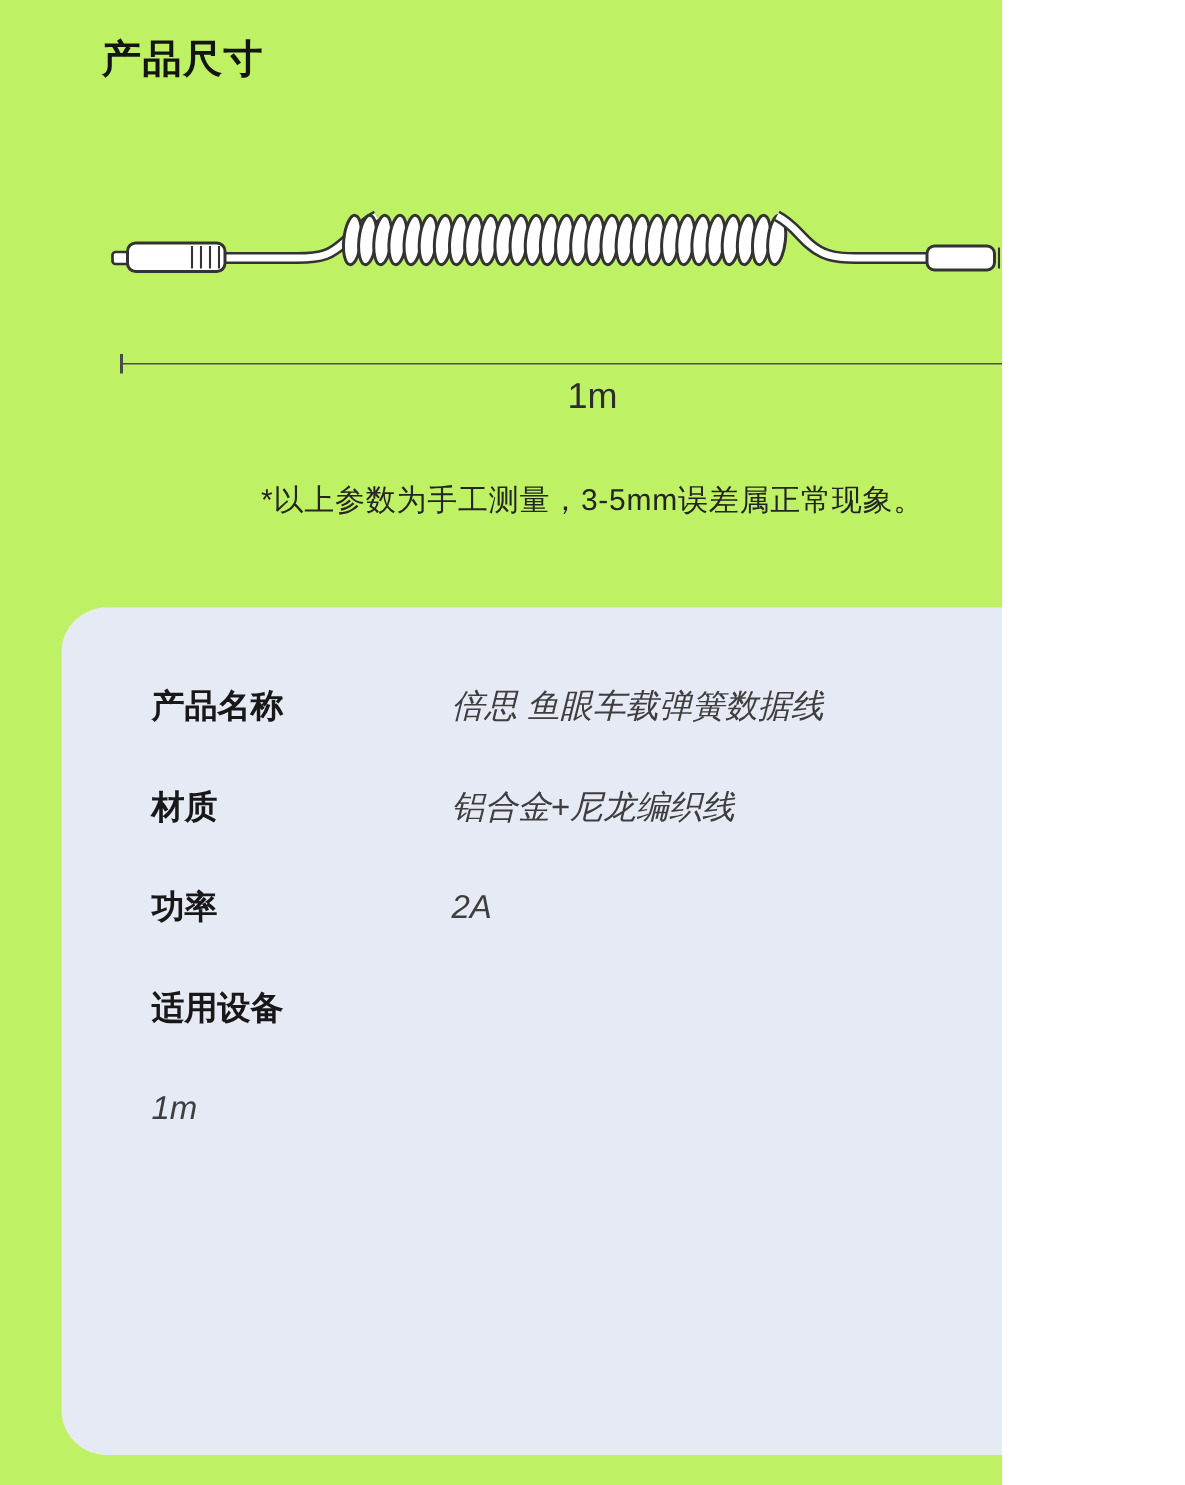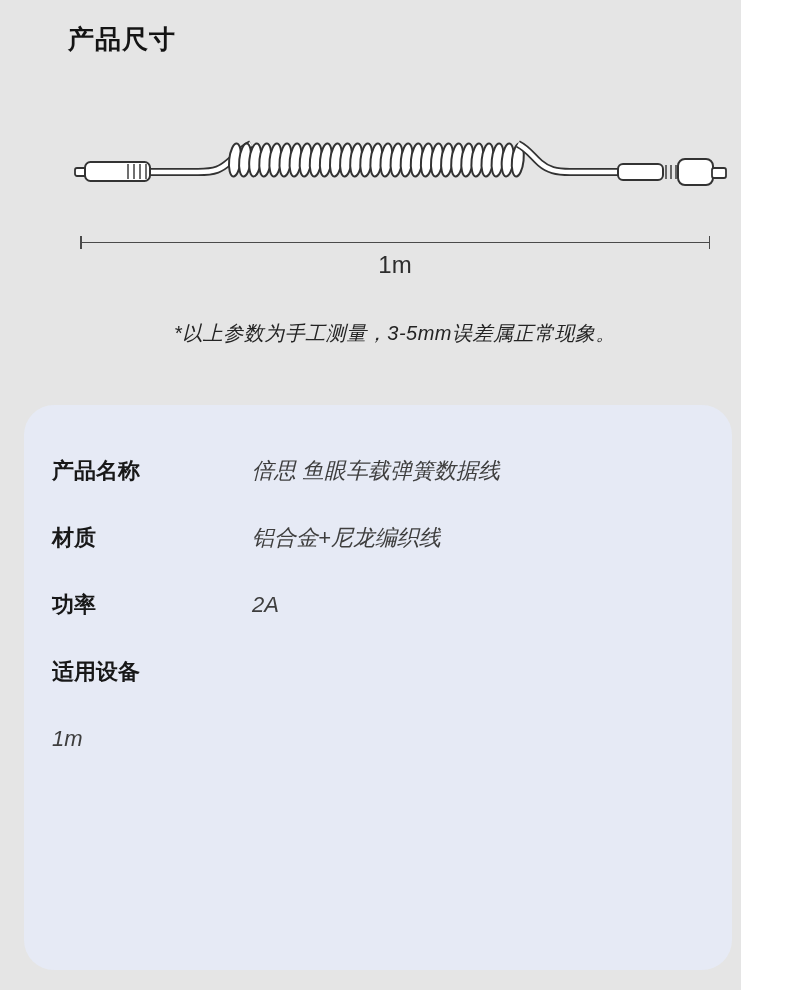--- a/index.html
+++ b/index.html
@@ -1,19 +1,19 @@
 <!DOCTYPE html>
 <html><head>
 <meta charset="utf-8">
 <style>
   html,body{margin:0;padding:0;background:#ffffff;}
   .page{
     position:relative;
-    width:741px;height:990px;
-    background:#e5e5e5;
+    width:668px;height:990px;
+    background:#bef264;
     font-family:"Liberation Sans","DejaVu Sans",sans-serif;
     overflow:hidden;
   }
   .title{
     position:absolute;left:68px;top:22px;
     font-size:26px;font-weight:700;color:#141414;
     letter-spacing:1px;
   }
   .cable-svg{
     position:absolute;left:70px;top:125px;
@@ -31,29 +31,28 @@
   .dim .tick.left{left:0;}
   .dim .tick.right{right:0;}
   .dim-label{
     position:absolute;left:80px;top:251px;width:630px;
     text-align:center;font-size:24px;color:#2d2d2d;
   }
   .note{
     position:absolute;left:0;top:320px;width:790px;
     text-align:center;font-size:20px;color:#242424;
     letter-spacing:0.5px;
-    font-style:italic;
   }
   .spec-card{
-    position:absolute;left:24px;top:405px;
+    position:absolute;left:41px;top:405px;
     width:708px;height:565px;
     background:#e6eaf5;
     border-radius:30px;
     box-sizing:border-box;
-    padding:49px 40px 0 28px;
+    padding:49px 40px 0 60px;
   }
   .spec-row{
     display:flex;
     margin-bottom:34px;
     font-size:22px;
     line-height:33px;
   }
   .spec-row .label{
     width:200px;flex-shrink:0;
     font-weight:700;color:#181818;

